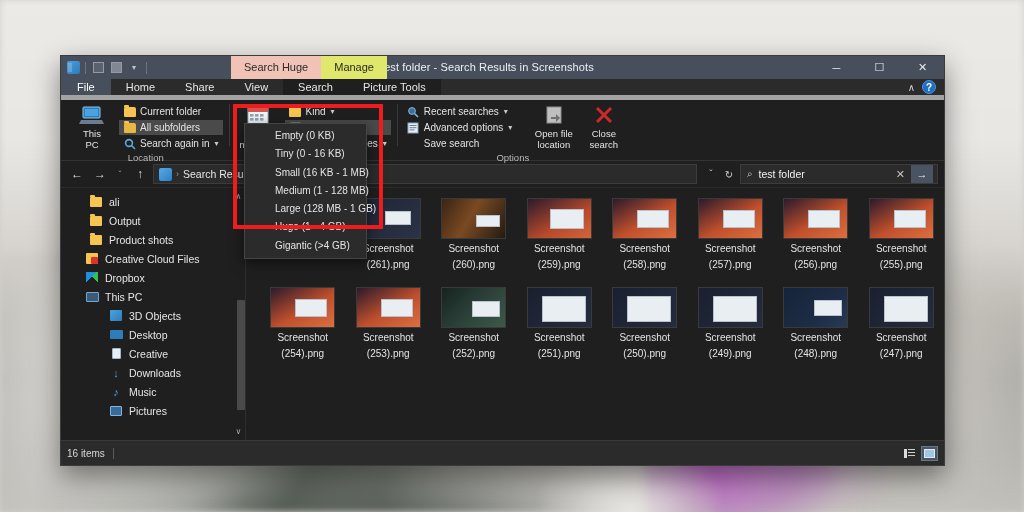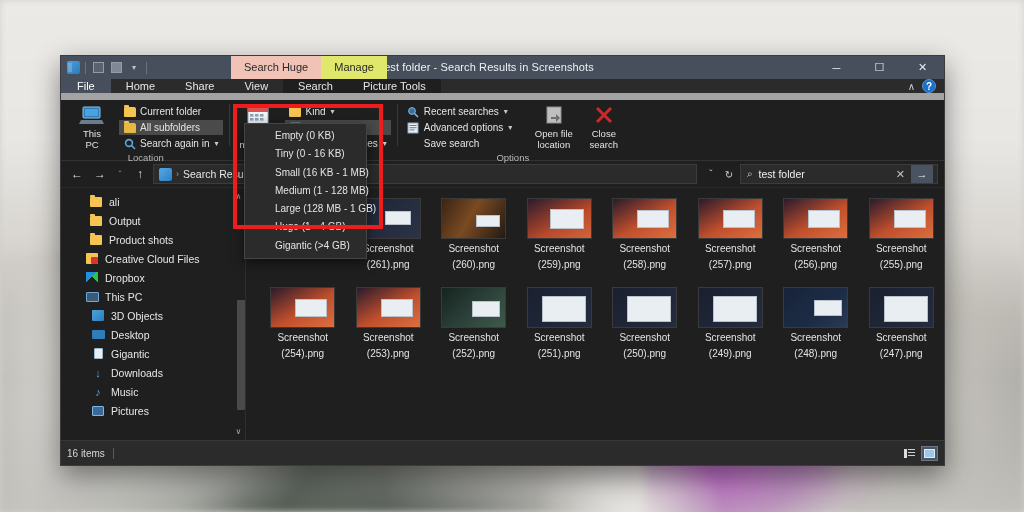--- a/index.html
+++ b/index.html
@@ -99,21 +99,21 @@
   .ctx-tab {
     height:23px; line-height:23px; padding:0 13px;
     font-size:11px; color:#2a2a2a; text-align:center;
   }
   .ctx-search { background:#f0c3b6; }
   .ctx-manage { background:#dfe86a; }
 
   
   .tabbar {
     height:21px; background:#2b2b2b; display:flex; align-items:stretch; flex:none;
-    border-bottom:7px solid #a3a3a3; position:relative;
+    border-bottom:5px solid #a3a3a3; position:relative;
   }
   .tab {
     padding:0 15px; display:flex; align-items:center; font-size:11px; color:#e6e6e6;
   }
   .tab.file { background:#474f5c; color:#fff; padding:0 16px; }
   .tab.active { background:#1f1f1f; }
   .tab.ptools { background:#1f1f1f; }
   .tabbar-right { margin-left:auto; display:flex; align-items:center; gap:7px; padding-right:8px; }
   .chev-up { font-size:10px; color:#cfcfcf; }
   .help-ico {
@@ -218,21 +218,21 @@
 
   .navpane {
     width:185px; background:#1f1f1f; border-right:1px solid #2e2e2e;
     position:relative; overflow:hidden; flex:none; padding-top:4px;
   }
   .nav-item {
     display:flex; align-items:center; gap:6px; height:19px; padding-left:24px;
     font-size:10.5px; color:#e6e6e6; white-space:nowrap;
   }
   .nav-item.indent { padding-left:28px; }
-  .nav-item.indent2 { padding-left:30px; }
+  .nav-item.indent2 { padding-left:48px; }
   .nav-ico { width:14px; height:14px; display:flex; align-items:center; justify-content:center; flex:none; }
 
   .ico-folder { width:12px;height:10px;background:#f5c451;border-radius:1px; position:relative; }
   .ico-folder::before{ content:""; position:absolute;left:0;top:-2px;width:5px;height:2px;background:#f5c451;border-radius:1px 1px 0 0;}
   .ico-cc { width:12px;height:11px;background:#f5c451;border-radius:1px; position:relative; }
   .ico-cc::after{ content:""; position:absolute; right:0px; bottom:0px; width:7px;height:7px;background:#d9332b; border-radius:1px;}
   .ico-dropbox { width:12px;height:12px; position:relative; }
   .ico-dropbox::before{
     content:""; position:absolute; inset:0;
     background:
@@ -589,21 +589,21 @@
       <div class="nav-item indent2">
         <span class="nav-ico">
             <span class="ico-desktop"></span>
           </span>
         <span>Desktop</span>
       </div>
       <div class="nav-item indent2">
         <span class="nav-ico">
             <span class="ico-doc"></span>
           </span>
-        <span>Gigantic</span>
+        <span>Creative</span>
       </div>
       <div class="nav-item indent2">
         <span class="nav-ico ico-down">↓</span>
         <span>Downloads</span>
       </div>
       <div class="nav-item indent2">
         <span class="nav-ico ico-music">♪</span>
         <span>Music</span>
       </div>
       <div class="nav-item indent2">

